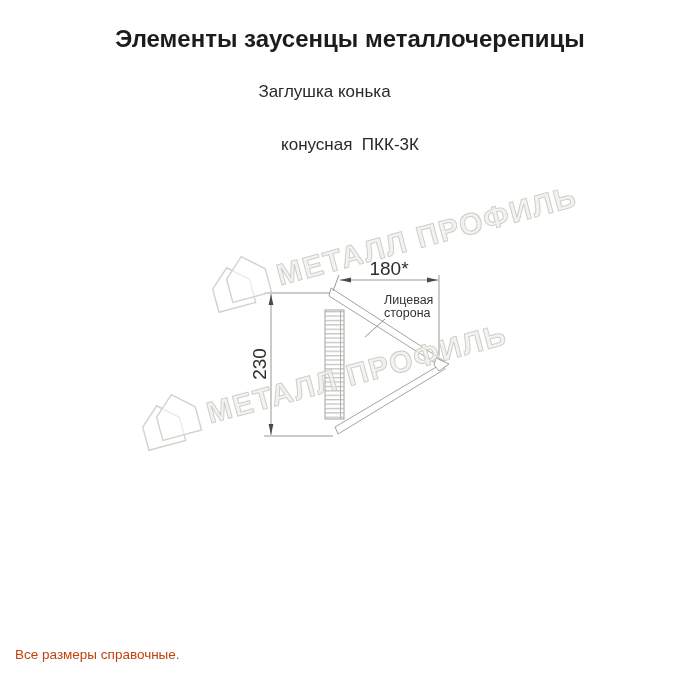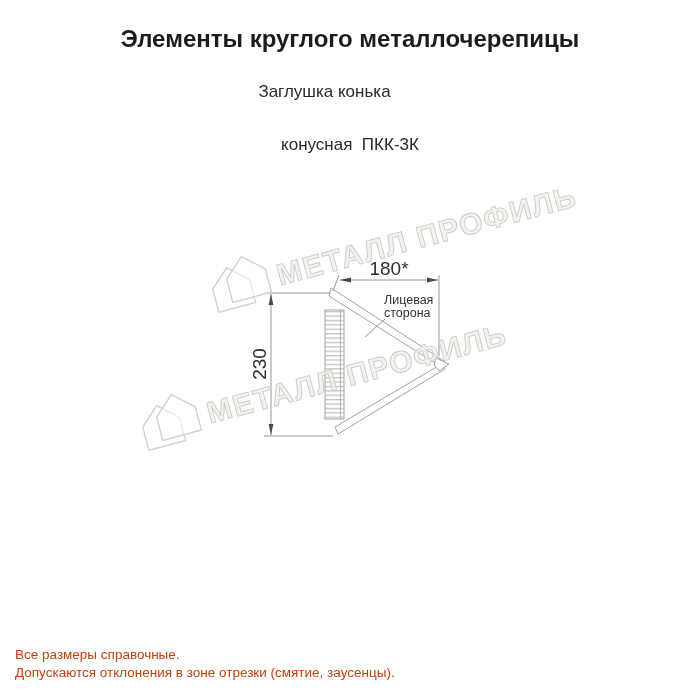--- a/index.html
+++ b/index.html
@@ -34,21 +34,21 @@
   .note-text{font-size:12.5px;fill:#33332f;}
   .wm-house{fill:rgba(255,255,255,0.55);stroke:#d3d3cd;stroke-width:1.4;}
   .wm-text{
     font-size:30px;font-weight:bold;letter-spacing:1.5px;
     fill:#ededea;fill-opacity:0.75;stroke:#ccccc6;stroke-width:0.9;
   }
 </style>
 </head>
 <body>
 
-<div class="page-title">Элементы круглого металлочерепицы</div>
+<div class="page-title">Элементы заусенцы металлочерепицы</div>
 
 <div class="product-name">
   <div>Заглушка конька</div>
 </div>
 
 <div class="product-type">конусная  ПКК-3К</div>
 
 <svg class="drawing-svg" width="700" height="700" viewBox="0 0 700 700">
   <defs>
     <pattern id="ribs" x="325" y="311" width="19" height="4.4" patternUnits="userSpaceOnUse">
@@ -100,14 +100,13 @@
   </g>
 
   <text class="dim-text" x="389" y="275" text-anchor="middle">180*</text>
   <text class="dim-text" transform="translate(266,364) rotate(-90)" text-anchor="middle">230</text>
   <text class="note-text" x="384" y="304">Лицевая</text>
   <text class="note-text" x="384" y="317">сторона</text>
 </svg>
 
 <div class="footnotes">
   <div>Все размеры справочные.</div>
-  <div>Допускаются отклонения в зоне отрезки (смятие, заусенцы).</div>
 </div>
 
 </body></html>

